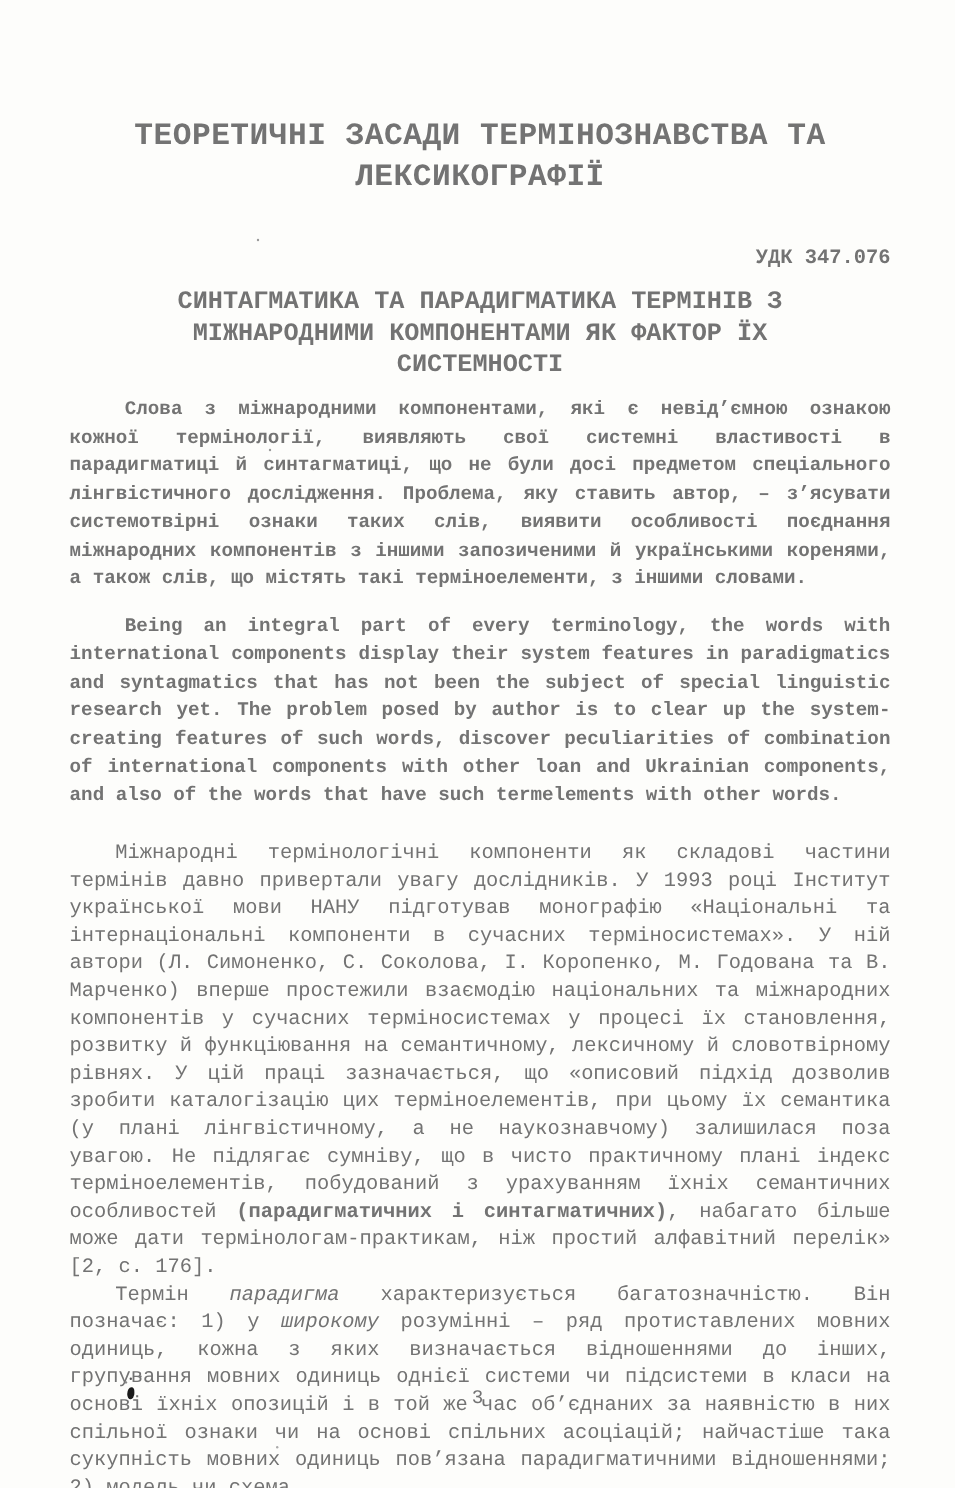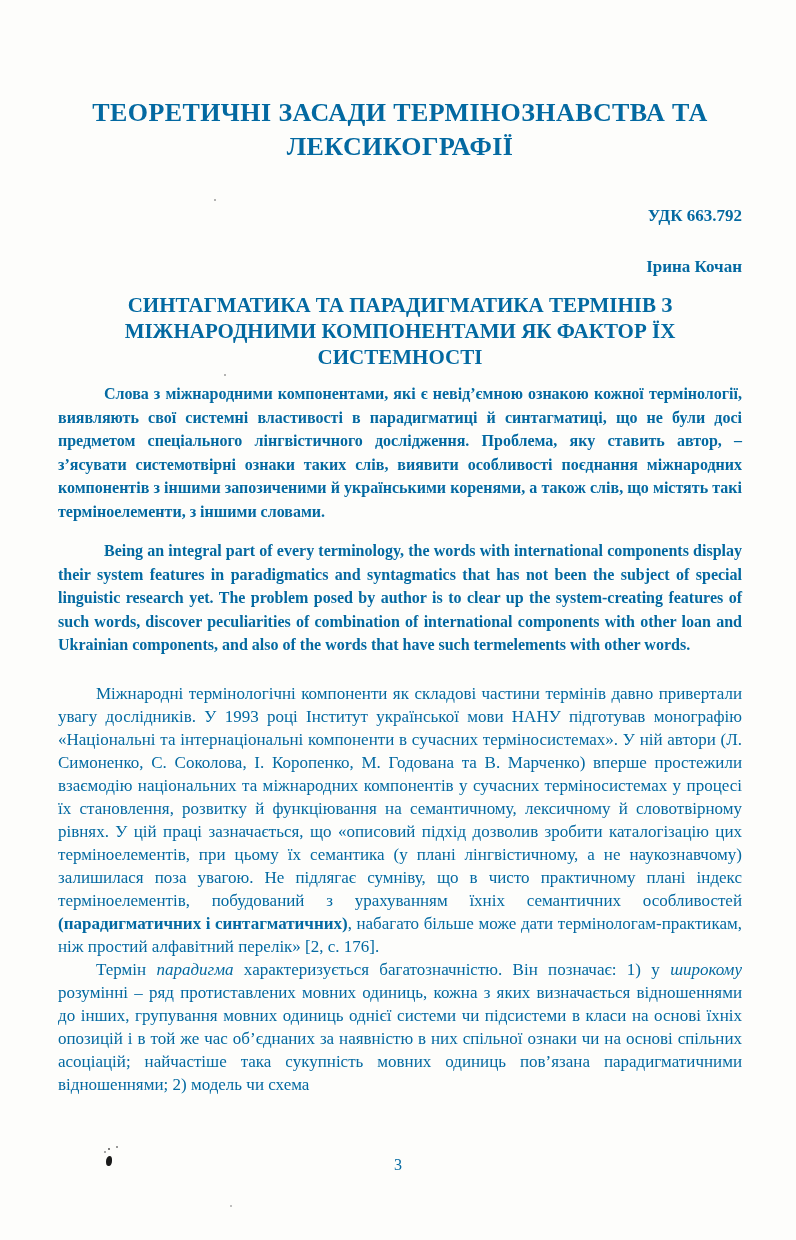--- a/index.html
+++ b/index.html
@@ -1,22 +1,22 @@
 <!DOCTYPE html>
 <html lang="uk"><head>
 <meta charset="utf-8">
 <style>
   html, body { margin:0; padding:0; background:#ffffff; }
   .page {
     width:796px; height:1240px; box-sizing:border-box;
     position:relative; overflow:hidden;
     background:#fdfdfb;
     padding:96px 54px 0 58px;
-    font-family:Liberation Serif, serif;
-    color:#0369a1;
+    font-family:Liberation Mono, monospace;
+    color:#737373;
   }
   h1, h2, p { margin:0; padding:0; }
   .section-header {
     font-size:26px; font-weight:bold; text-align:center;
     line-height:34px; letter-spacing:0.4px;
   }
   .udc { text-align:right; font-weight:bold; font-size:17px; margin-top:42px; }
   .author { text-align:right; font-weight:bold; font-size:17px; margin-top:31px; }
   .affiliation { text-align:right; font-size:17px; margin-top:3px; }
   .article-title {
@@ -53,23 +53,22 @@
   .dot-2 { left:224px; top:374px; width:2px; height:2px; background:#9a9a9a; border-radius:50%; }
   .dot-3 { left:230px; top:1205px; width:2px; height:2px; background:#aaaaaa; border-radius:50%; }
 </style>
 </head>
 <body>
 
 <div class="page">
 
   <h1 class="section-header">ТЕОРЕТИЧНІ ЗАСАДИ ТЕРМІНОЗНАВСТВА ТА ЛЕКСИКОГРАФІЇ</h1>
 
-  <div class="udc">УДК 663.792</div>
+  <div class="udc">УДК 347.076</div>
 
-  <div class="author">Ірина Кочан</div>
 
 
   <h2 class="article-title">СИНТАГМАТИКА ТА ПАРАДИГМАТИКА ТЕРМІНІВ З МІЖНАРОДНИМИ КОМПОНЕНТАМИ ЯК ФАКТОР ЇХ СИСТЕМНОСТІ</h2>
 
 
   <p class="abstract abstract-uk">Слова з міжнародними компонентами, які є невід’ємною ознакою кожної термінології, виявляють свої системні властивості в парадигматиці й синтагматиці, що не були досі предметом спеціального лінгвістичного дослідження. Проблема, яку ставить автор, – з’ясувати системотвірні ознаки таких слів, виявити особливості поєднання міжнародних компонентів з іншими запозиченими й українськими коренями, а також слів, що містять такі терміноелементи, з іншими словами.</p>
 
   <p class="abstract abstract-en">Being an integral part of every terminology, the words with international components display their system features in paradigmatics and syntagmatics that has not been the subject of special linguistic research yet. The problem posed by author is to clear up the system-creating features of such words, discover peculiarities of combination of international components with other loan and Ukrainian components, and also of the words that have such termelements with other words.</p>
 
   <div class="body-text">

